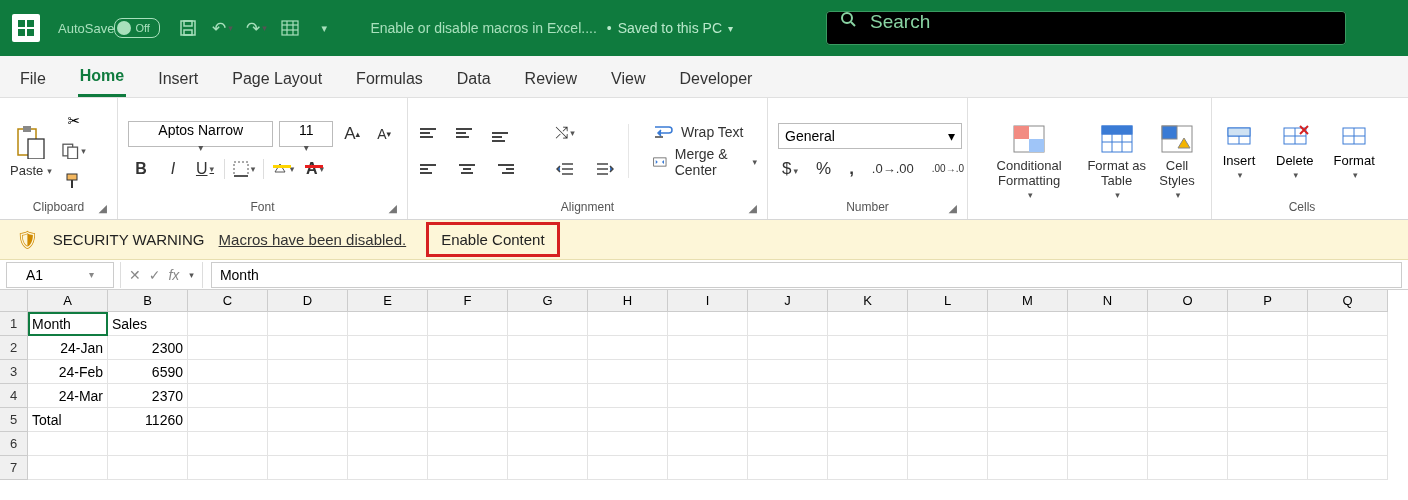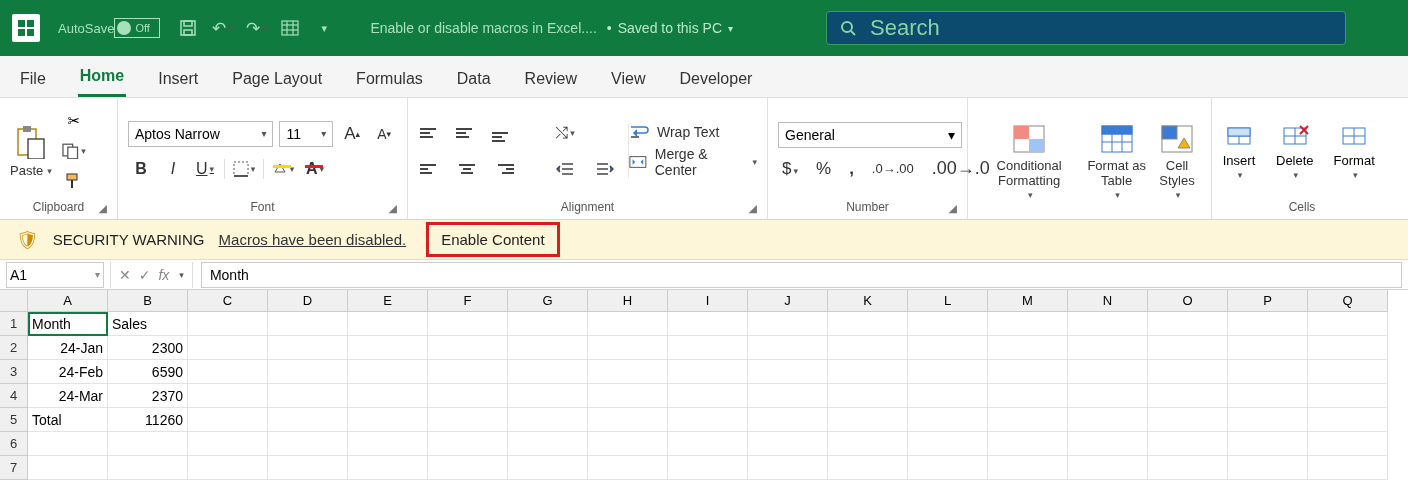--- a/index.html
+++ b/index.html
@@ -2,28 +2,28 @@
 <html><head>
 <meta charset="utf-8">
 <style>
 * { box-sizing: border-box; margin: 0; padding: 0; font-family: "Segoe UI", sans-serif; }
 body { width:1408px; height:500px; overflow:hidden; background:#fff; }
 
 
 .titlebar { height:56px; background:#0f7b3e; display:flex; align-items:center; padding:0 12px; color:#a8e0bc; }
 .titlebar .left-ico { width:28px; height:28px; background:#fff; border-radius:2px; margin-right:18px; display:flex; align-items:center; justify-content:center; color:#0f7b3e; font-weight:bold; }
 .autosave { display:flex; align-items:center; gap:0; font-size:13px; color:#a8e0bc; margin-right:18px; }
-.toggle { width:46px; height:20px; border:1px solid #a8e0bc; border-radius:0; display:flex; align-items:center; padding:0 2px; }
+.toggle { width:46px; height:20px; border:1px solid #a8e0bc; border-radius:8px; display:flex; align-items:center; padding:0 2px; }
 .toggle-knob { width:14px; height:14px; background:#a8e0bc; border-radius:50%; }
 .toggle-label { font-size:11px; margin-left:4px; color:#a8e0bc; }
 .qat { display:flex; align-items:center; gap:14px; margin-right:36px; }
 .qat-ico { width:20px; height:20px; display:flex; align-items:center; justify-content:center; color:#a8e0bc; font-size:17px; }
 .doc-title { color:#a8e0bc; font-size:14px; margin-right:10px;}
 .saved { color:#b8e8ca; font-size:14px; display:flex; align-items:center; gap:6px;}
-.searchbox { margin-left:auto; margin-right:50px; width:520px; height:34px; background:#0c4a6e; border-radius:4px; display:flex; align-items:center; padding:0 14px; gap:14px; color:#89d4a3; font-size:22px; box-shadow:inset 0 0 0 1px #3a9a61; }
+.searchbox { margin-left:auto; margin-right:50px; width:520px; height:34px; background:#000000; border-radius:4px; display:flex; padding:0 14px; gap:14px; color:#89d4a3; font-size:19px; box-shadow:inset 0 0 0 1px #3a9a61; }
 
 
 .tabs { height:42px; background:#f5f5f5; display:flex; align-items:flex-end; padding:0 18px; gap:30px; font-size:16px; color:#333; border-bottom:1px solid #e0e0e0;}
 .tab { padding:9px 2px; cursor:pointer; }
 .tab.active { font-weight:600; border-bottom:3px solid #0f7b3e; color:#0f7b3e;}
 
 
 .ribbon { height:122px; background:#fff; border-bottom:1px solid #d6d6d6; display:flex; }
 .group { border-right:1px solid #e0e0e0; padding:6px 10px 2px 10px; display:flex; flex-direction:column; }
 .group-body { flex:1; display:flex; align-items:center; }
@@ -33,33 +33,33 @@
 
 .clip-left { display:flex; flex-direction:column; align-items:center; gap:2px; margin-right:10px;}
 .paste-ico { width:36px; height:38px; display:flex; align-items:center; justify-content:center; }
 .paste-lbl {font-size:13px; color:#333; display:flex; align-items:center; gap:2px;}
 .clip-right { display:flex; flex-direction:column; gap:10px; }
 .mini-ico { width:24px; height:20px; display:flex; align-items:center; justify-content:center; font-size:15px;}
 
 
 .font-body { display:flex; flex-direction:column; gap:10px; }
 .font-row { display:flex; align-items:center; gap:6px; }
-.combo { height:26px; border:1px solid #bbb; background:#fff; display:flex; align-items:center; padding:0 6px; font-size:14px; gap:4px;}
+.combo { height:26px; border:1px solid #bbb; background:#fff; display:flex; align-items:center; padding:0 6px; font-size:14px; gap:4px;flex-direction:column;}
 .combo .cv { flex:1; }
 .combo .dd { font-size:10px; color:#555;}
 .font-btn { width:26px; height:24px; display:flex; align-items:center; justify-content:center; font-size:16px; color:#333;}
 .dd-small { font-size:9px; color:#555; margin-left:2px;}
 .colorbar { width:18px; height:3px; position:relative; top:8px;}
 
 
 .align-body { display:flex; flex-direction:column; gap:12px; padding:2px 2px;}
 .align-row { display:flex; gap:14px; align-items:center;}
 .align-ico { width:22px; height:18px; display:flex; flex-direction:column; justify-content:center; gap:2px;}
 .align-ico span { height:2px; background:#444; display:block;}
-.wrap-merge { display:flex; flex-direction:column; gap:6px; padding-left:0; border-left:1px solid #e6e6e6; margin-left:8px;}
+.wrap-merge { display:flex; flex-direction:column; gap:6px; padding-left:24px; border-left:1px solid #e6e6e6; margin-left:8px;}
 .wm-row { display:flex; align-items:center; gap:8px; font-size:14px; color:#333;}
 
 
 .num-body { display:flex; flex-direction:column; gap:10px; width:184px;}
 .num-combo { height:26px; border:1px solid #bbb; display:flex; align-items:center; padding:0 6px; font-size:14px;}
 .num-row { display:flex; gap:18px; align-items:center; font-size:17px; color:#333; padding:0 4px;}
 
 
 .styles-body { display:flex; align-items:center;}
 .style-btn { display:flex; flex-direction:column; align-items:center; gap:2px; font-size:13px; color:#333;}
@@ -72,21 +72,21 @@
 
 
 .sec-warn { height:40px; background:#fdf6d8; display:flex; align-items:center; padding:0 16px; gap:14px; font-size:15px; border-bottom:1px solid #e8dfb0;}
 .sec-warn .shield { color:#d08a00; font-size:18px;}
 .sec-warn .title { font-weight:400; color:#222;}
 .sec-warn .msg { text-decoration:underline; color:#333;}
 .enable-btn { border:3px solid #d62020; padding:6px 12px; font-size:15px; color:#222; background:#fdf6d8; margin-left:6px;}
 
 
 .fbar { height:30px; border-bottom:1px solid #d0d0d0; display:flex; align-items:center; font-size:14px;}
-.namebox { width:98px; height:26px; border:1px solid #ccc; margin:0 6px; display:flex; align-items:center; padding:0 3px; justify-content:space-between;text-align:right;}
+.namebox { width:108px; height:26px; border:1px solid #ccc; margin:0 6px; display:flex; align-items:center; padding:0 19px; justify-content:space-between;text-align:right;}
 .fx-icons { display:flex; align-items:center; gap:8px; color:#888; padding:0 8px; border-left:1px solid #ddd; border-right:1px solid #ddd; height:26px;}
 .fcontent { flex:1; border:1px solid #ccc; height:26px; margin:0 6px 0 8px; padding:0 8px; display:flex; align-items:center;}
 
 
 .grid { display:flex; }
 .rowhdrs { display:flex; flex-direction:column;}
 .corner { width:28px; height:22px; background:#f0f0f0; border:1px solid #ccc; border-top:none; border-left:none;}
 .rowhdr { width:28px; height:24px; background:#f0f0f0; border:1px solid #ccc; border-top:none; border-left:none; font-size:13px; display:flex; align-items:center; justify-content:center; color:#333;}
 .cols { flex:1; overflow:hidden;}
 .colhdrs { display:flex; height:22px;}
@@ -336,21 +336,21 @@
       <div class="num-body">
         <div class="num-combo">
             <span style="flex:1">General</span>
             <span class="dd">▾</span>
           </div>
         <div class="num-row">
           <span>$<span class="dd-small">▾</span></span>
           <span>%</span>
           <span style="font-weight:bold">,</span>
           <span style="font-size:13px">.0→.00</span>
-          <span style="font-size:18px">.00→.0</span>
+          <span style="font-size:10px">.00→.0</span>
         </div>
       </div>
     </div>
     <div class="group-label">
         <span>Number</span>
         <span class="launcher">◢</span>
       </div>
   </div>
 
   <div class="group" style="width:244px">

